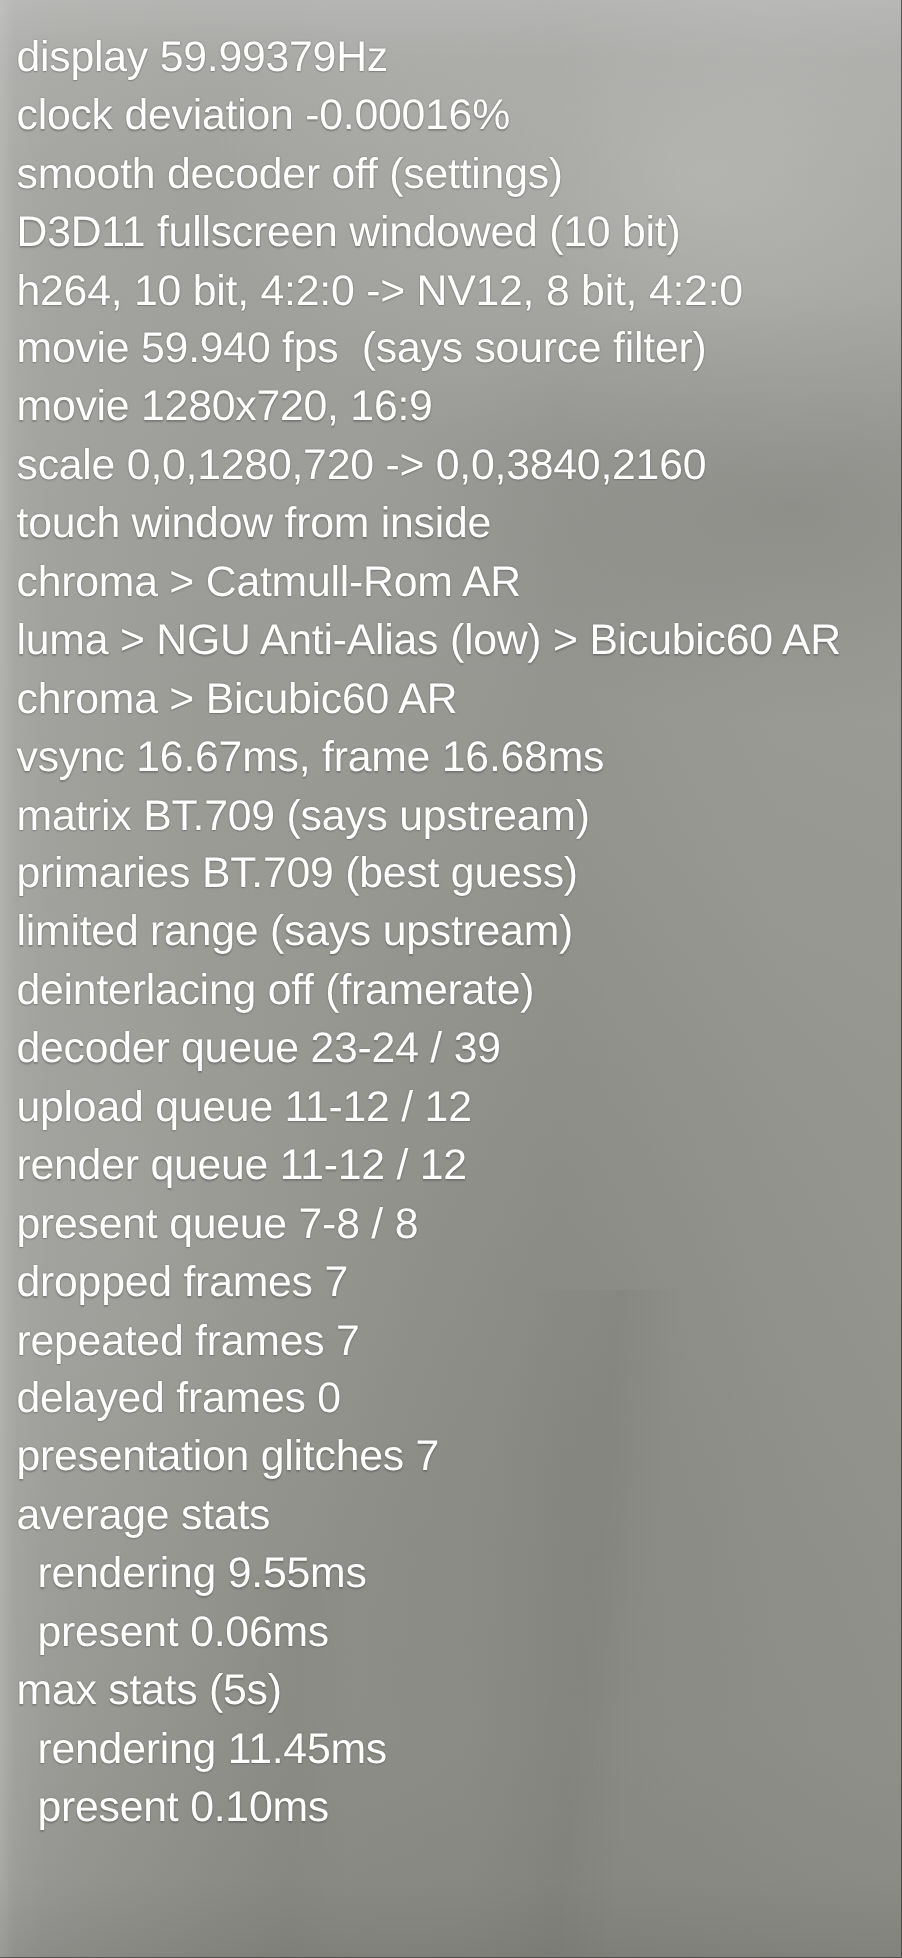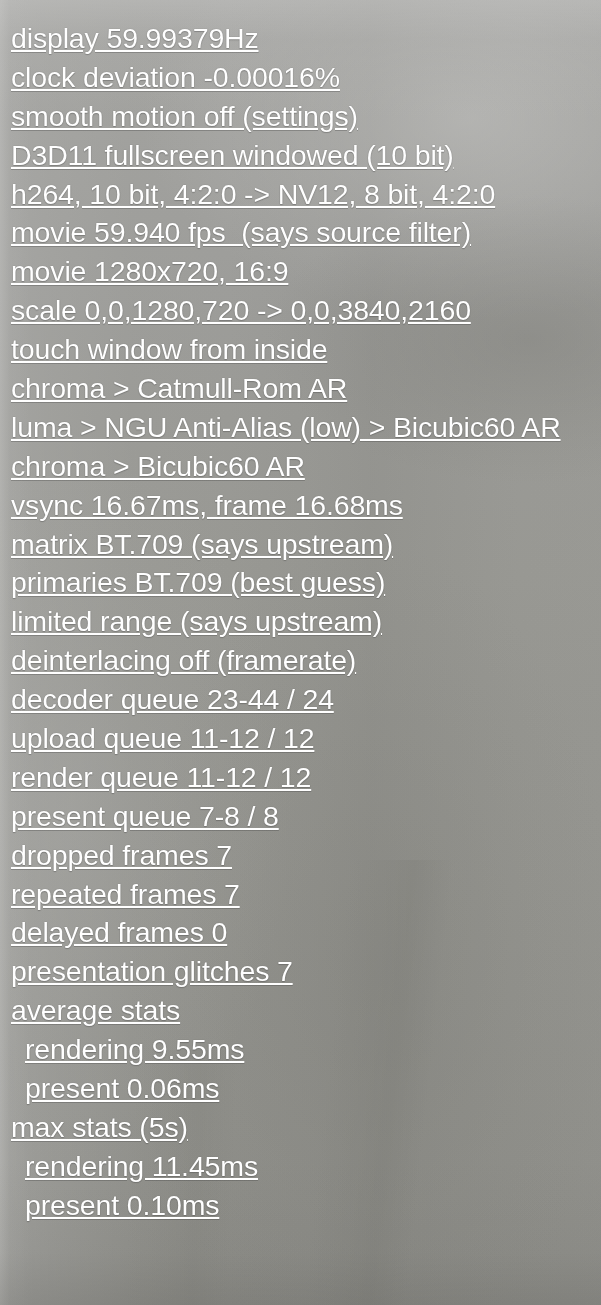--- a/index.html
+++ b/index.html
@@ -125,21 +125,20 @@
 
   
   #osd {
     position: absolute;
     left: 0;
     top: 0;
     width: 521px;
     padding: 19px 0 0 0;
     box-sizing: border-box;
     z-index: 10;
-    text-decoration: underline;
   }
   .osd-line {
     display: block;
     height: 38.9px;
     line-height: 38.9px;
     padding-left: 11px;
     font-size: 28.5px;
     font-weight: 400;
     color: #ffffff;
     white-space: pre;
@@ -163,36 +162,36 @@
   <div class="bg-layer bg-blob4"></div>
   <div class="bg-layer bg-streak-a"></div>
   <div class="bg-layer bg-streak-b"></div>
   <div class="bg-layer bg-top-sheen"></div>
   <div class="bg-layer bg-left-sheen"></div>
   <div class="bg-layer bg-bottom-shade"></div>
 
   <div id="osd" style="color: rgb(255, 255, 255);">
       <span class="osd-line">display 59.99379Hz</span>
       <span class="osd-line">clock deviation -0.00016%</span>
-      <span class="osd-line">smooth motion off (settings)</span>
+      <span class="osd-line">smooth decoder off (settings)</span>
       <span class="osd-line">D3D11 fullscreen windowed (10 bit)</span>
       <span class="osd-line">h264, 10 bit, 4:2:0 -&gt; NV12, 8 bit, 4:2:0</span>
       <span class="osd-line">movie 59.940 fps  (says source filter)</span>
       <span class="osd-line">movie 1280x720, 16:9</span>
       <span class="osd-line">scale 0,0,1280,720 -&gt; 0,0,3840,2160</span>
       <span class="osd-line">touch window from inside</span>
       <span class="osd-line">chroma &gt; Catmull-Rom AR</span>
       <span class="osd-line">luma &gt; NGU Anti-Alias (low) &gt; Bicubic60 AR</span>
       <span class="osd-line">chroma &gt; Bicubic60 AR</span>
       <span class="osd-line">vsync 16.67ms, frame 16.68ms</span>
       <span class="osd-line">matrix BT.709 (says upstream)</span>
       <span class="osd-line">primaries BT.709 (best guess)</span>
       <span class="osd-line">limited range (says upstream)</span>
       <span class="osd-line">deinterlacing off (framerate)</span>
-      <span class="osd-line">decoder queue 23-44 / 24</span>
+      <span class="osd-line">decoder queue 23-24 / 39</span>
       <span class="osd-line">upload queue 11-12 / 12</span>
       <span class="osd-line">render queue 11-12 / 12</span>
       <span class="osd-line">present queue 7-8 / 8</span>
       <span class="osd-line">dropped frames 7</span>
       <span class="osd-line">repeated frames 7</span>
       <span class="osd-line">delayed frames 0</span>
       <span class="osd-line">presentation glitches 7</span>
       <span class="osd-line">average stats</span>
       <span class="osd-line indent">rendering 9.55ms</span>
       <span class="osd-line indent">present 0.06ms</span>

